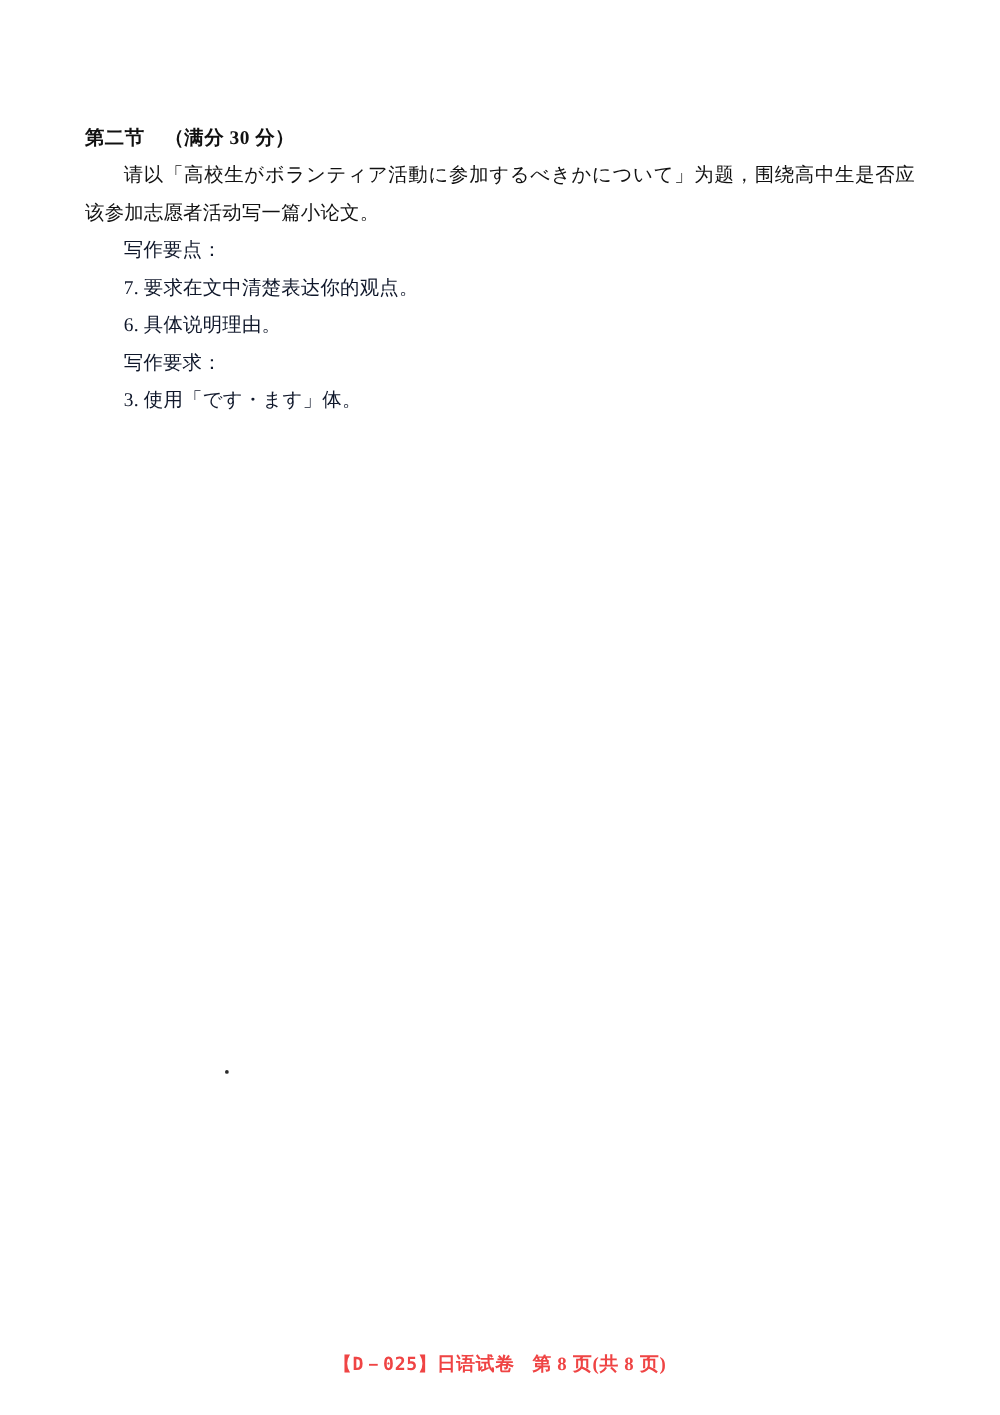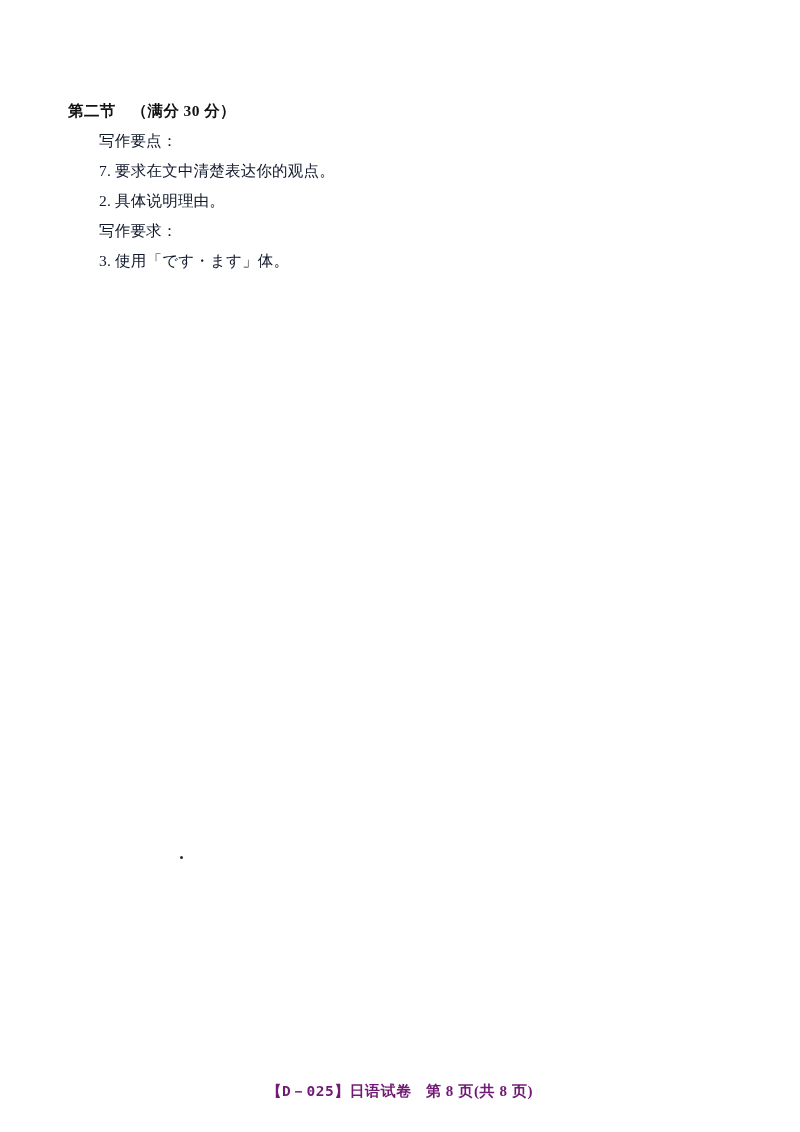--- a/index.html
+++ b/index.html
@@ -69,43 +69,44 @@
     left: 0;
     top: 1078px;
     width: 800px;
     text-align: center;
   }
   .footer-inner {
     display: inline-block;
     font-size: 15px;
     font-weight: 700;
     letter-spacing: 0.6px;
-    color: #701a75;
+    color: #ef4444;
     font-family: "Liberation Serif", "DejaVu Serif", serif;
   }
   .footer-code {
     font-family: "DejaVu Sans Mono", monospace;
     font-size: 14.5px;
     font-weight: 700;
   }
   .footer-gap { display: inline-block; width: 14px; }
 </style>
 </head>
 <body>
 
 <div class="page">
 
   <div class="content">
 
     <div class="section-head">第二节　（满分 30 分）</div>
 
+    <div class="para indent-1">请以「高校生がボランティア活動に参加するべきかについて」为题，围绕高中生是否应该参加志愿者活动写一篇小论文。</div>
 
     <div class="line indent-2">写作要点：</div>
     <div class="line indent-2">7. 要求在文中清楚表达你的观点。</div>
-    <div class="line indent-2">2. 具体说明理由。</div>
+    <div class="line indent-2">6. 具体说明理由。</div>
 
     <div class="line indent-2">写作要求：</div>
     <div class="line indent-2">3. 使用「です・ます」体。</div>
 
   </div>
 
   <div class="stray-dot"></div>
 
   <div class="footer">
     <span class="footer-inner">

